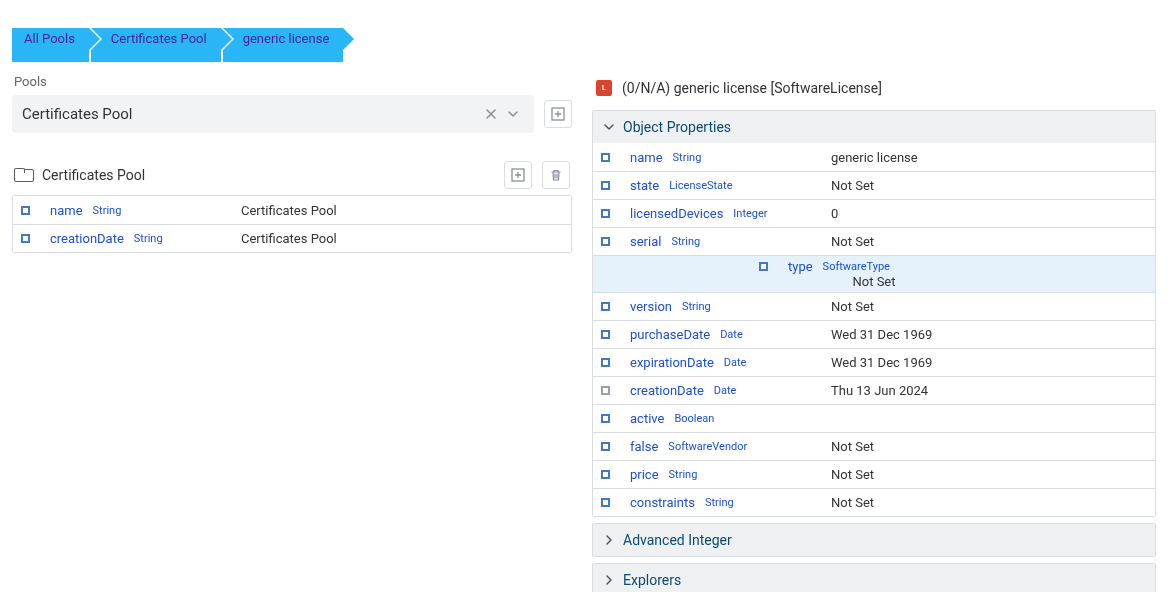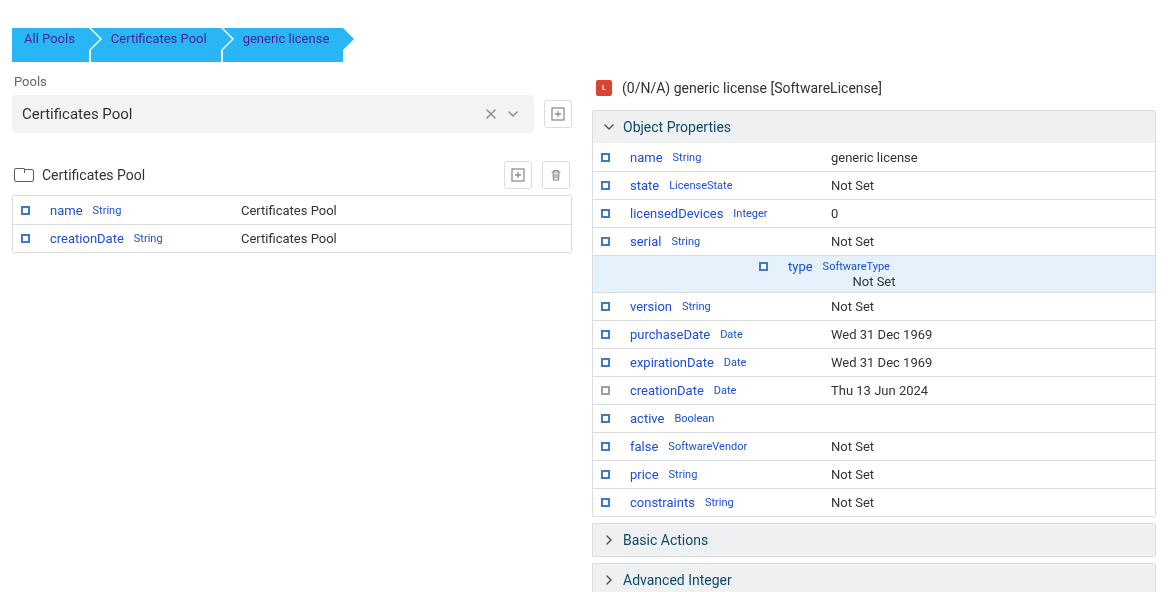--- a/index.html
+++ b/index.html
@@ -398,28 +398,20 @@
             <div class="prop-key">
               <span class="sq blue"></span>
               <span class="prop-name">constraints</span>
               <span class="prop-type">String</span>
             </div>
             <div class="prop-val">Not Set</div>
           </div>
         </div>
     </div>
 
-    <div class="panel">
-      <div class="panel-head">
-        <svg width="12" height="12" viewBox="0 0 12 12">
-            <path d="M4 2 L8 6 L4 10" stroke="#555" stroke-width="1.5" fill="none" stroke-linecap="round" stroke-linejoin="round"></path>
-          </svg>
-        <span>Basic Actions</span>
-      </div>
-    </div>
 
     <div class="panel">
       <div class="panel-head">
         <svg width="12" height="12" viewBox="0 0 12 12">
             <path d="M4 2 L8 6 L4 10" stroke="#555" stroke-width="1.5" fill="none" stroke-linecap="round" stroke-linejoin="round"></path>
           </svg>
         <span>Advanced Integer</span>
       </div>
     </div>
 

